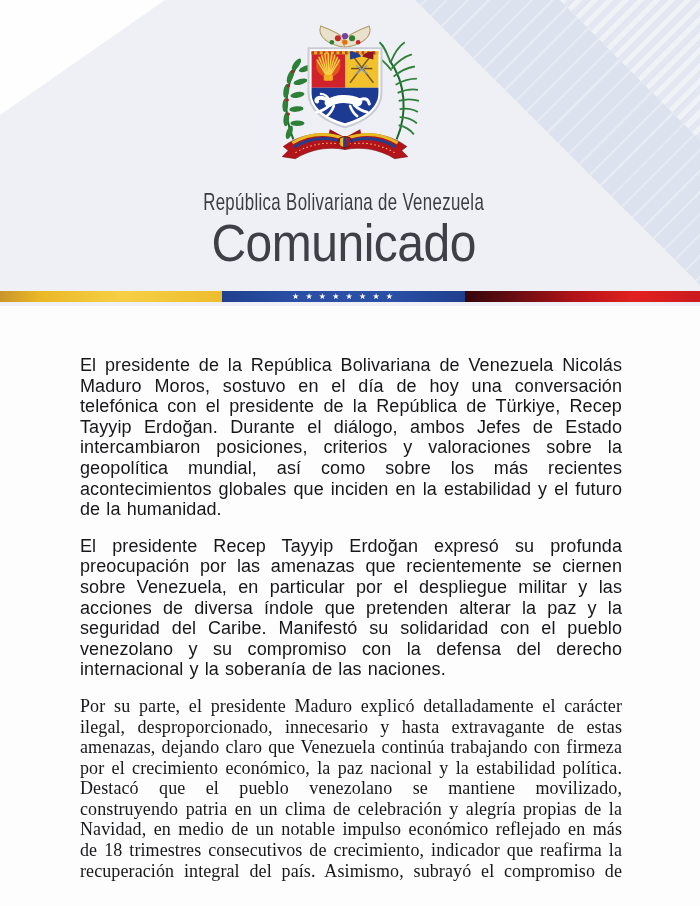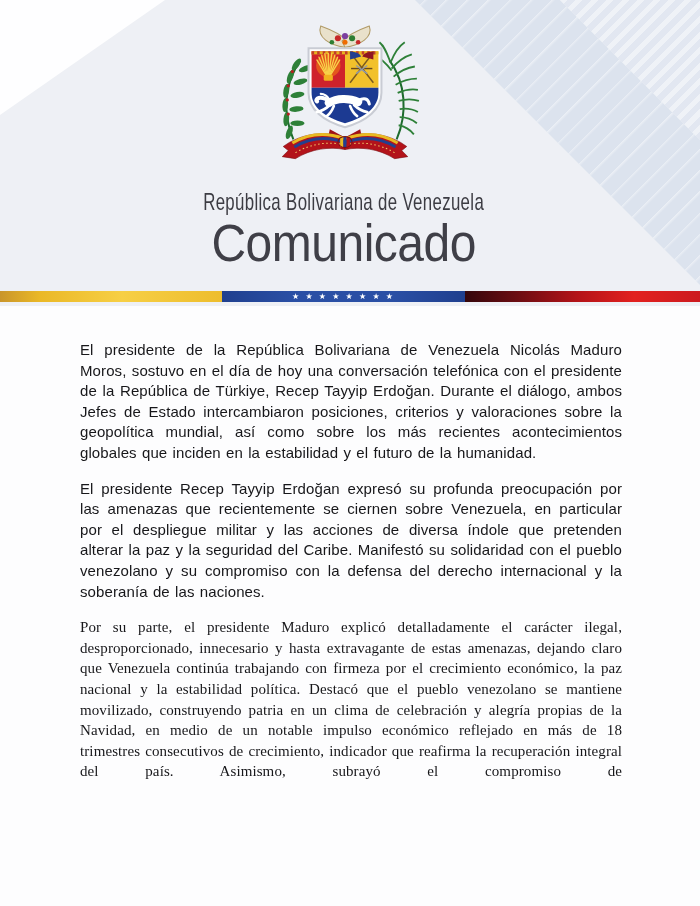--- a/index.html
+++ b/index.html
@@ -32,22 +32,22 @@
   .stripe-blue { position:absolute; left:222px; top:0; width:243px; height:11px;
       background:linear-gradient(90deg,#20408f,#2a4fa5 30%,#2a4fa5 70%,#1f3f8e);
       display:flex; align-items:center; justify-content:center; }
   .stripe-red { position:absolute; left:465px; top:0; width:235px; height:11px;
       background:linear-gradient(90deg,#35060b 0%,#6b0d12 22%,#b41318 48%,#e2211f 72%,#cc1a1f 100%); }
   .stars { color:#ffffff; font-size:8px; line-height:11px; letter-spacing:2px; white-space:nowrap;
       transform:translateY(-0.5px); }
 
   
   .doc-body { position:absolute; top:306px; left:0; width:700px; padding:33px 78px 0 80px; background:#fdfdfe; }
-  .doc-body p { font-size:15px; line-height:20.6px; text-align:justify; color:#17171a;
-      margin:1px 0 15px 0; letter-spacing:0.1px; word-spacing:1px; }
+  .doc-body p { font-size:18px; line-height:20.6px; text-align:justify; color:#17171a;
+      margin:16px 0 15px 0; letter-spacing:0.1px; word-spacing:1px; }
   .doc-body p.continued { text-align-last:justify;font-family:Liberation Serif, serif; }
 </style>
 </head>
 <body>
 
 <div class="page">
 
   <div class="header">
     <div class="band-main"></div>
     <div class="band-streaks"></div>

